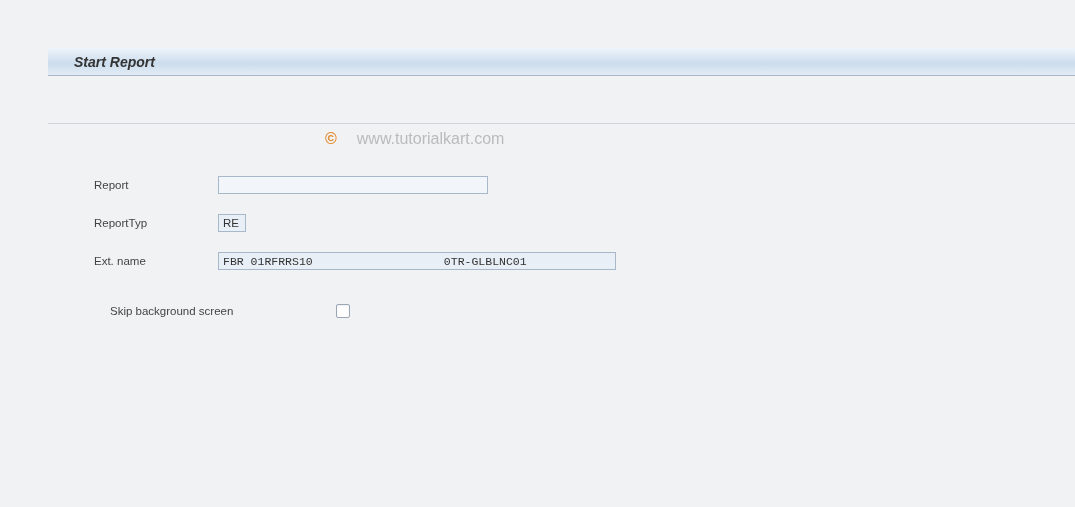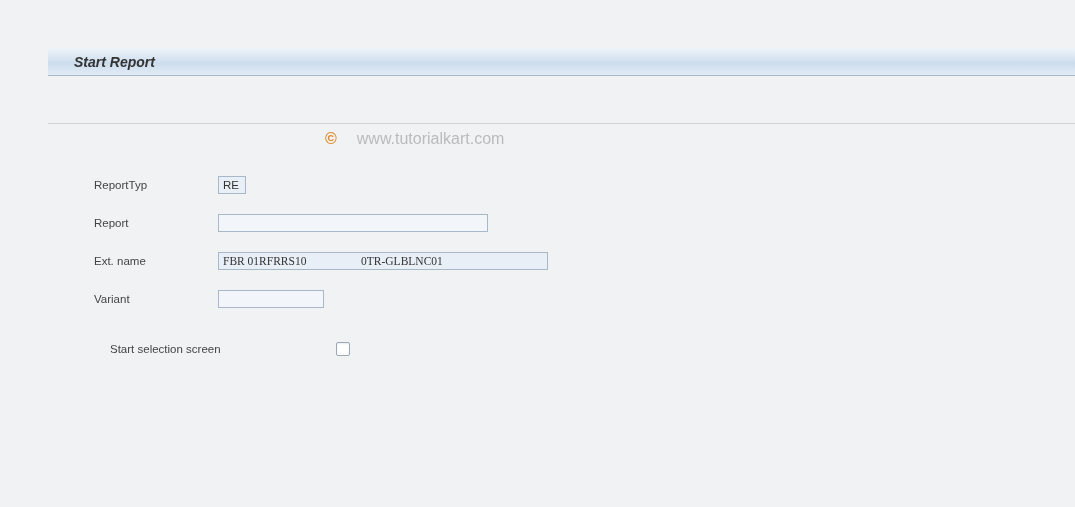--- a/index.html
+++ b/index.html
@@ -77,22 +77,21 @@
     .form-input.type-field {
       width: 28px;
       font-family: Arial, sans-serif;
     }
     .form-input.report-field {
       width: 270px;
       font-family: Arial, sans-serif;
       background: #f2f6fa;
     }
     .form-input.ext-field {
-      width: 330px;
-      font-family: Liberation Serif, serif;
+      width: 398px;
     }
     .form-input.variant-field {
       width: 106px;
       background: #f2f6fa;
     }
     .check-section {
       margin-top: 28px;
     }
     .check-row {
       display: flex;
@@ -123,39 +122,35 @@
 
 <div class="toolbar">
   <div class="watermark">
     <span class="copy">©</span><span>www.tutorialkart.com</span>
   </div>
 </div>
 
 <div class="content">
 
   <div class="form-row">
-    <div class="form-label">ReportTyp</div>
-    <input class="form-input type-field" value="RE" style="">
+    <div class="form-label">Report</div>
+    <input class="form-input report-field" value="" style="">
   </div>
 
   <div class="form-row">
-    <div class="form-label">Report</div>
-    <input class="form-input report-field" value="" style="">
+    <div class="form-label">ReportTyp</div>
+    <input class="form-input type-field" value="RE" style="">
   </div>
 
   <div class="form-row">
     <div class="form-label">Ext. name</div>
     <input class="form-input ext-field" value="FBR 01RFRRS10                   0TR-GLBLNC01" style="">
   </div>
 
-  <div class="form-row">
-    <div class="form-label">Variant</div>
-    <input class="form-input variant-field" value="" style="">
-  </div>
 
   <div class="check-section">
     <div class="check-row">
-      <div class="check-label">Start selection screen</div>
+      <div class="check-label">Skip background screen</div>
       <div class="sap-checkbox"></div>
     </div>
   </div>
 
 </div>
 
 </body></html>

